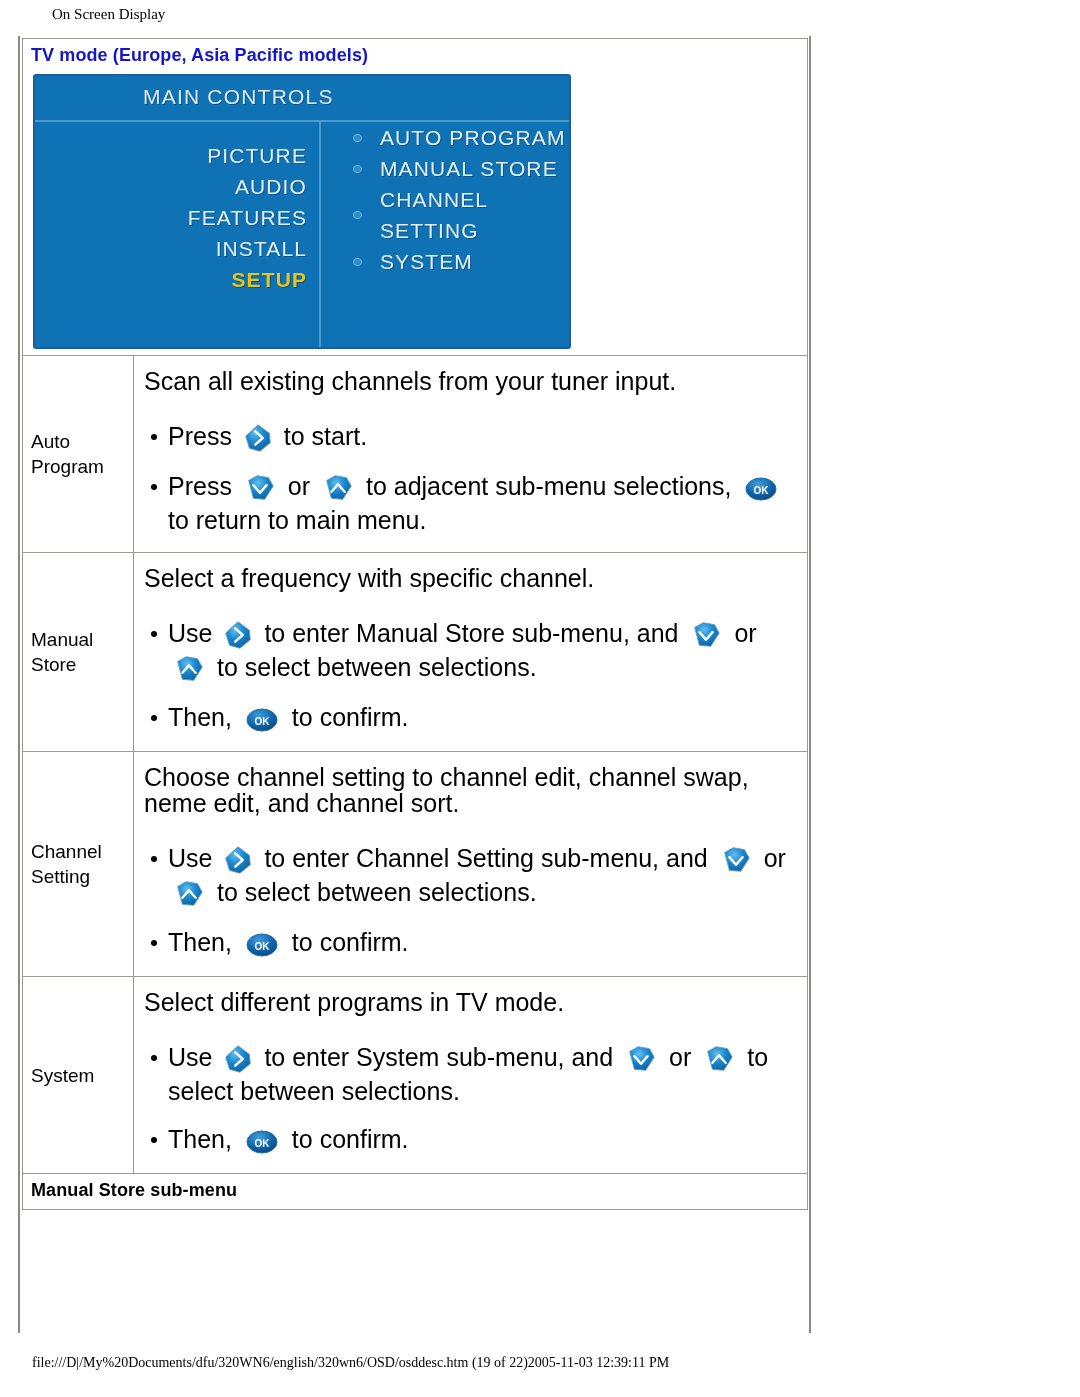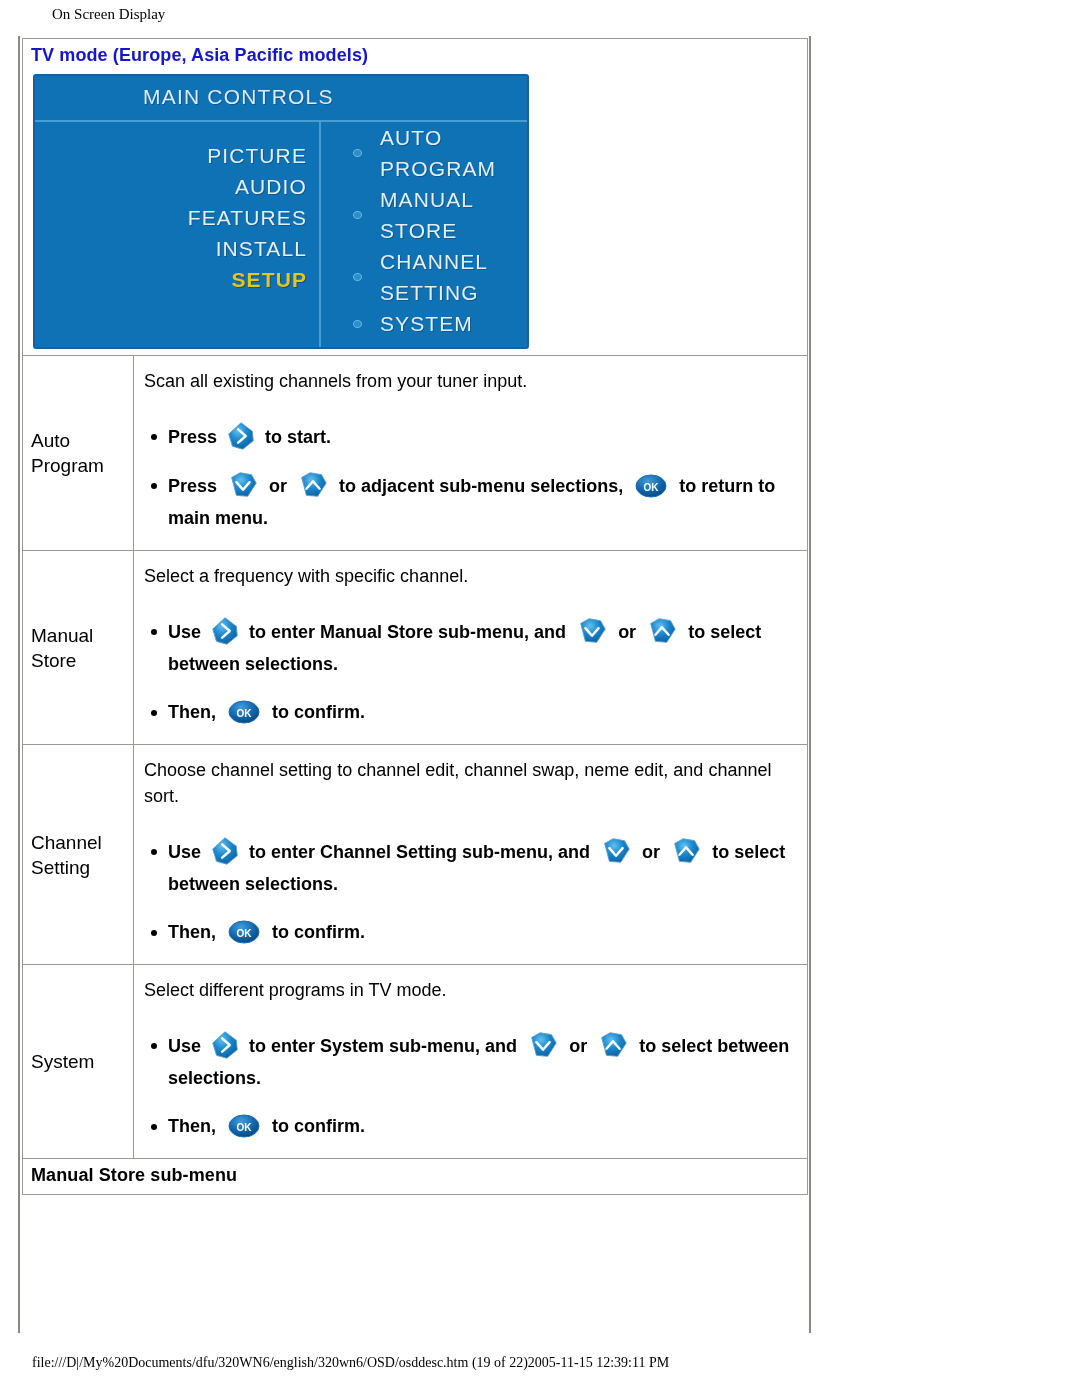--- a/index.html
+++ b/index.html
@@ -78,21 +78,21 @@
     color: #000000;
   }
 
   .osd-cell {
     padding: 0 0 6px 10px !important;
     border-top: none !important;
   }
 
   
   .osd {
-    width: 496px;
+    width: 538px;
     height: 275px;
     background: #0f72b4;
     border: 2px solid #1b5e99;
     border-radius: 3px;
     box-sizing: border-box;
     position: relative;
     overflow: hidden;
   }
   .osd-title-bar {
     height: 46px;
@@ -164,38 +164,37 @@
   .label-cell {
     width: 110px;
     padding: 10px 0 10px 8px !important;
     font-size: 19px;
     color: #000;
     line-height: 25px;
     vertical-align: middle;
   }
   .desc-cell {
     padding: 12px 8px 14px 10px !important;
-    font-size: 18px;
+    font-size: 25px;
     color: #000;
     line-height: 26px;
     vertical-align: middle;
   }
   .desc-intro {
     margin: 0 0 26px 0;
   }
   .desc-list {
     margin: 0;
     padding: 0 0 0 24px;
     list-style: none;
   }
   .desc-list li {
     position: relative;
     margin-bottom: 16px;
     line-height: 32px;
-    font-weight: bold;
   }
   .desc-list li:last-child { margin-bottom: 2px; }
   .desc-list li::before {
     content: "";
     position: absolute;
     left: -17px;
     top: 14px;
     width: 6px;
     height: 6px;
     border-radius: 50%;
@@ -460,13 +459,13 @@
       </td>
     </tr>
 
     <tr>
       <td colspan="2" class="blank-row-cell" style="border:none !important;">&nbsp;</td>
     </tr>
 
   </tbody>
 </table>
 
-<div class="page-footer">file:///D|/My%20Documents/dfu/320WN6/english/320wn6/OSD/osddesc.htm (19 of 22)2005-11-15 12:39:11 PM</div>
+<div class="page-footer">file:///D|/My%20Documents/dfu/320WN6/english/320wn6/OSD/osddesc.htm (19 of 22)2005-11-03 12:39:11 PM</div>
 
 </body></html>

